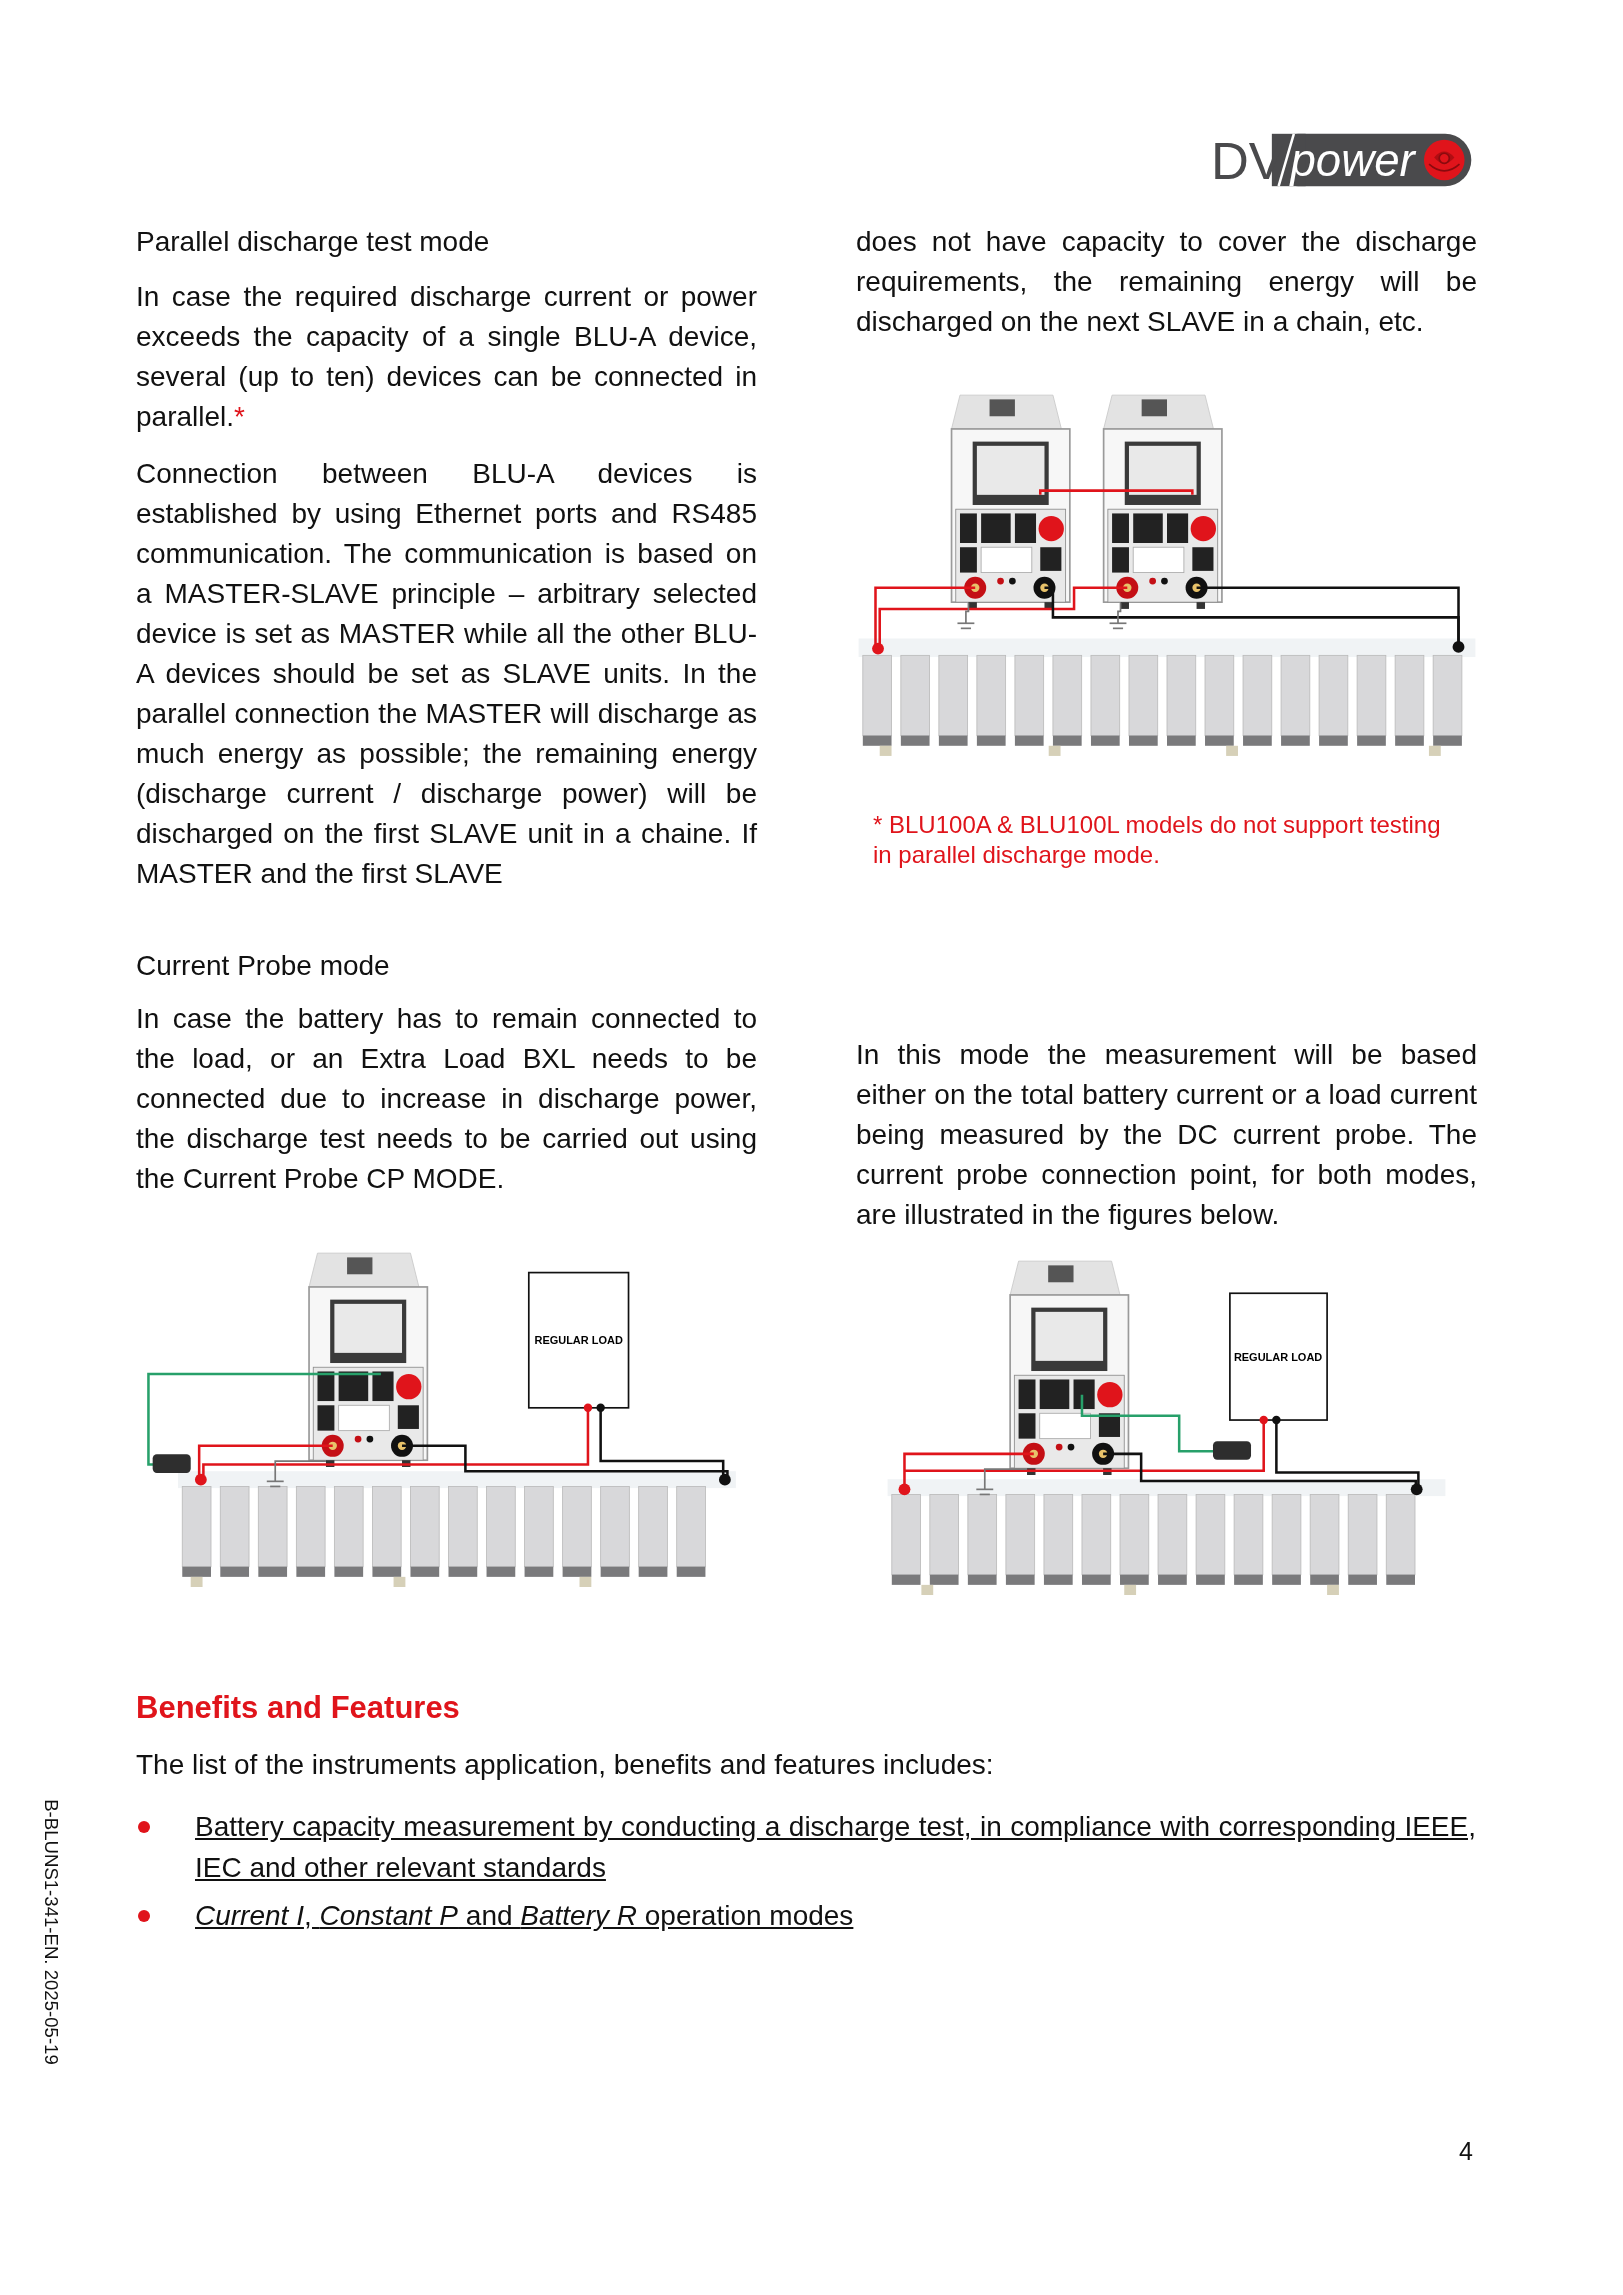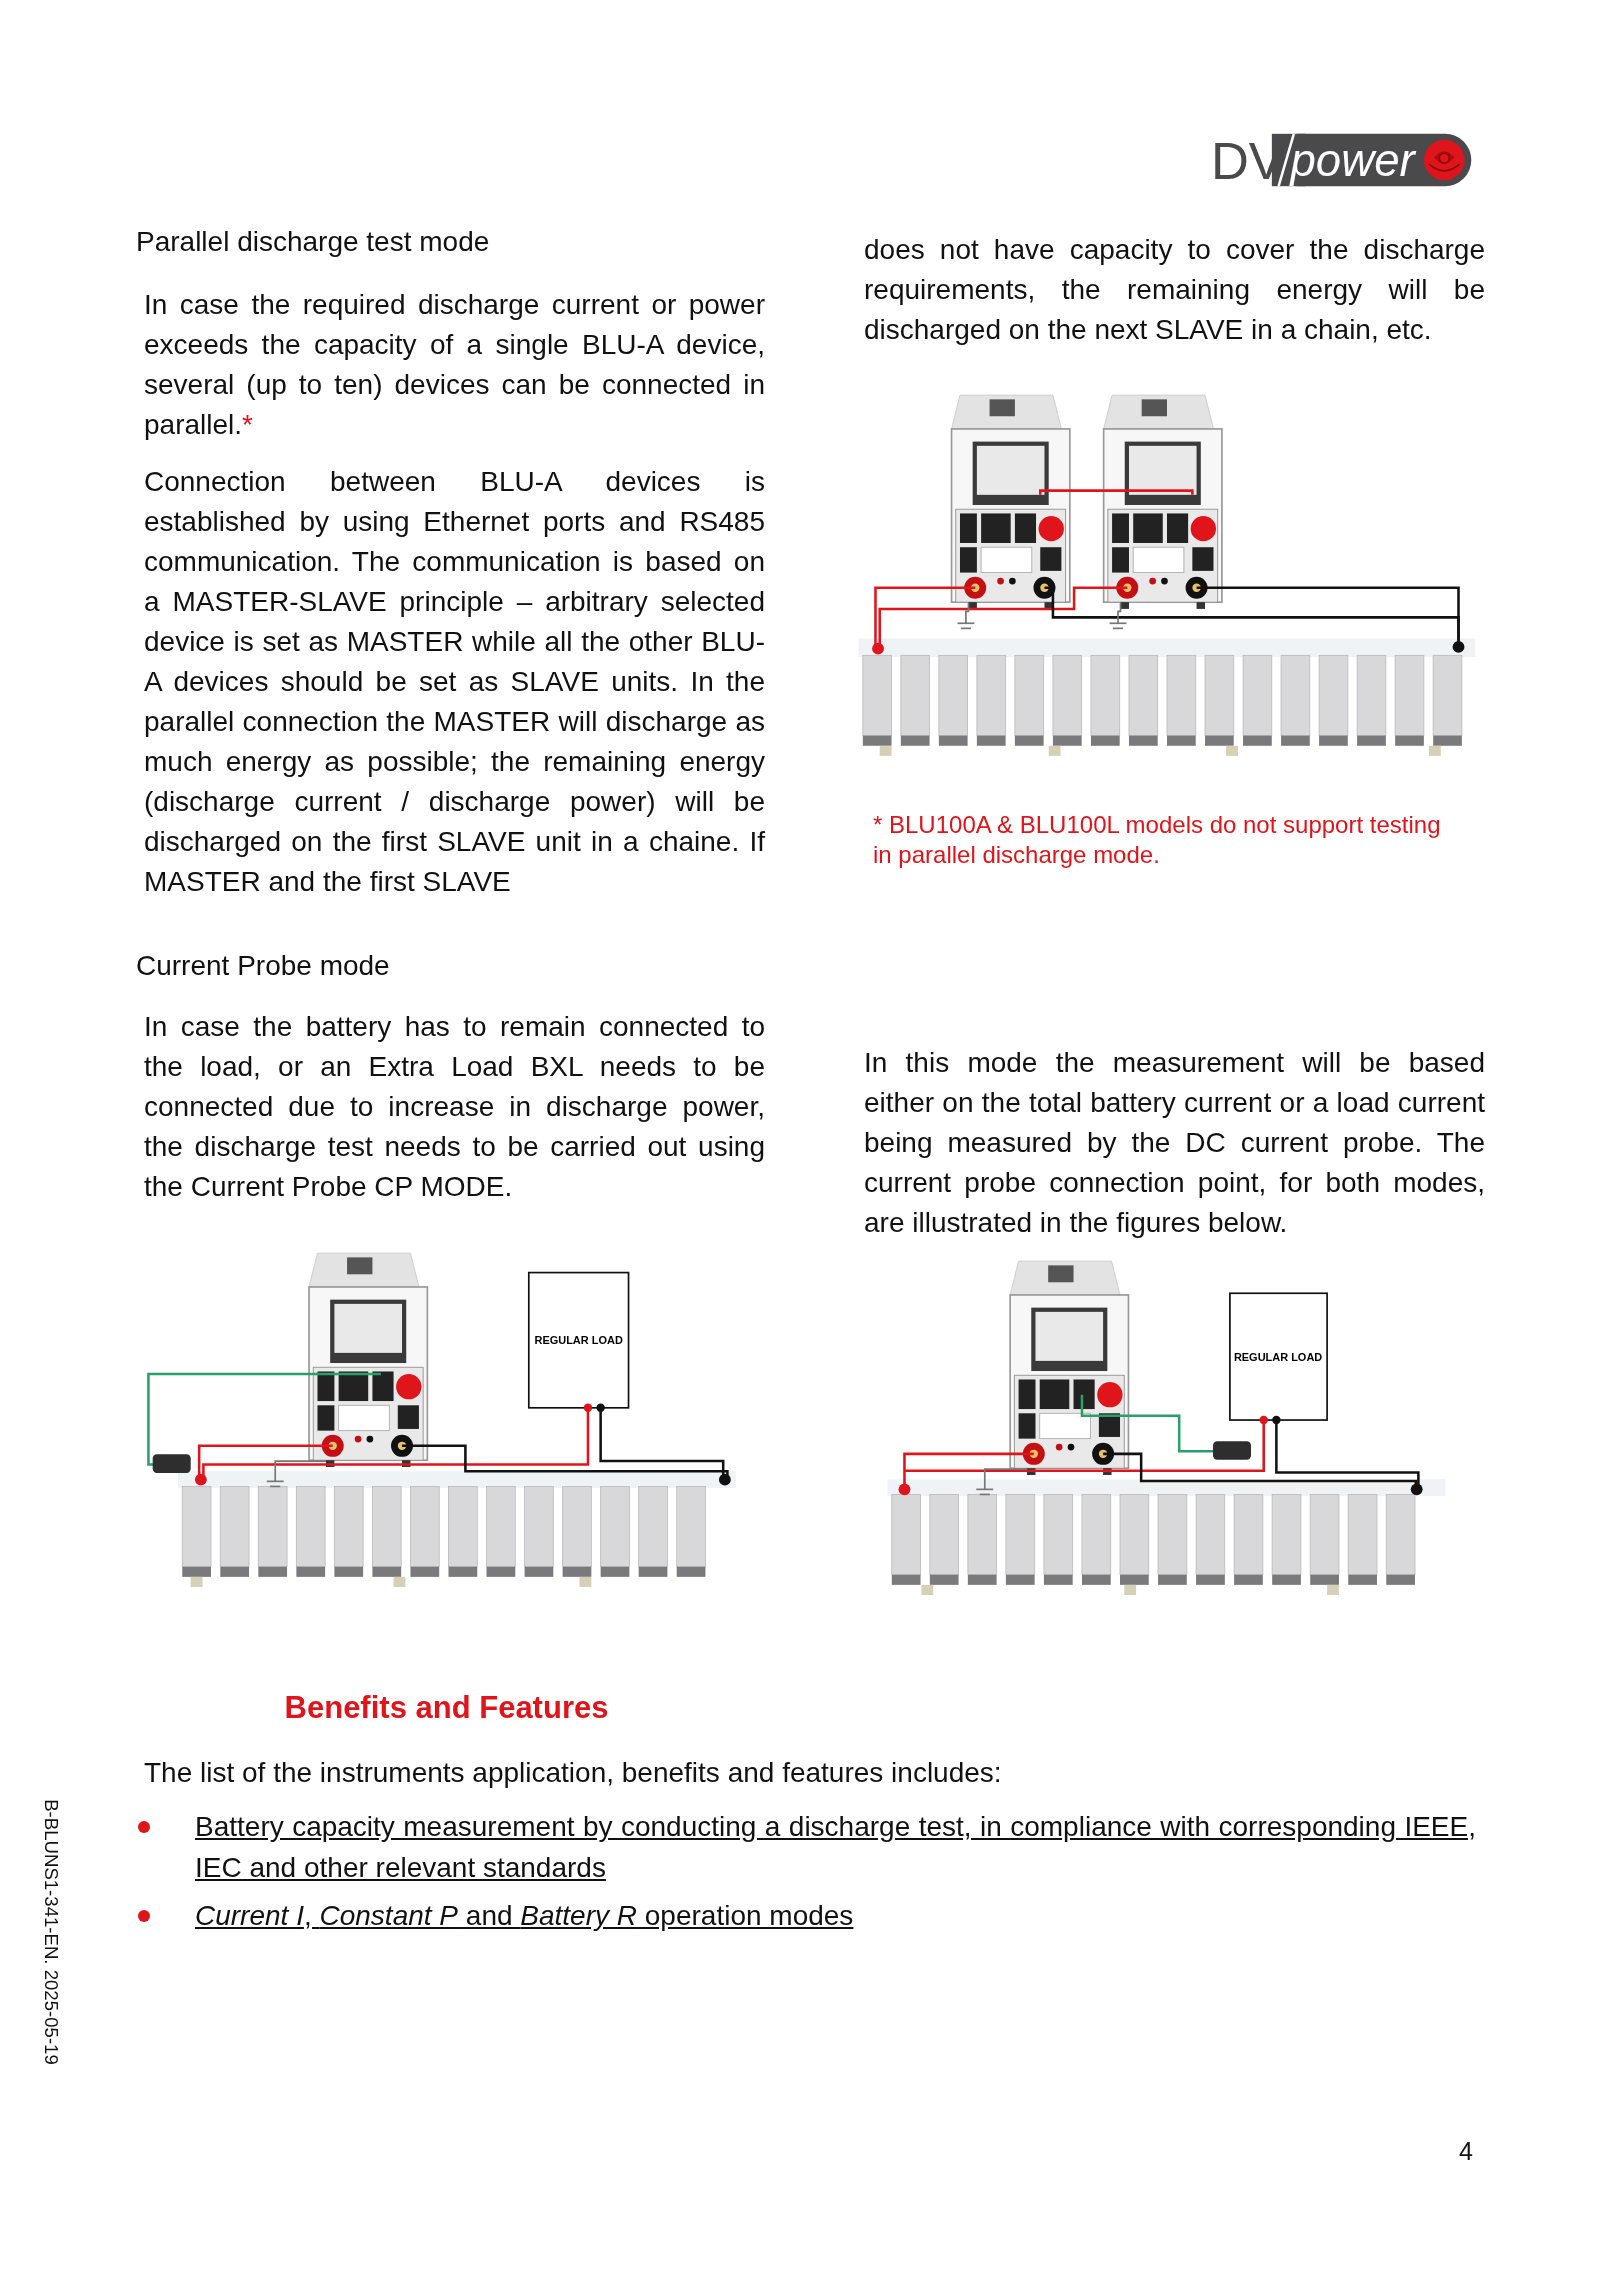--- a/index.html
+++ b/index.html
@@ -1,26 +1,26 @@
 <!DOCTYPE html>
 <html style="font-size:13.5px"><head>
 <meta charset="utf-8">
 <style>
   html, body { margin: 0; padding: 0; background: #ffffff; }
   body { width: 1623px; height: 2295px; position: relative; overflow: hidden;
          font-family: "Liberation Sans", sans-serif; color: #111; }
   .abs { position: absolute; }
   .logo { left: 1211px; top: 127px; width: 262px; height: 66px; }
   .h3 { font-weight: normal; font-size: 28px; line-height: 34px; margin: 0; }
-  .p { font-size: 28px; line-height: 40px; text-align: justify; margin: 8px; }
+  .p { font-size: 28px; line-height: 40px; text-align: justify; margin: 0; }
   .red { color: #e0141b; }
   .col-left { left: 136px; width: 621px; }
   .col-right { left: 856px; width: 621px; }
   .foot-note { font-size: 24px; line-height: 30px; color: #e0141b; }
-  .h2 { font-weight: bold; font-size: 31px; color: #e0141b; line-height: 37px; margin: 0; text-align: center; }
+  .h2 { font-weight: bold; font-size: 31px; color: #e0141b; line-height: 37px; margin: 0; }
   .bullets { list-style: none; margin: 0; padding: 0; }
   .bullets li { position: relative; padding-left: 59px; font-size: 28px; line-height: 41px; text-align: justify; margin-bottom: 6.8px; }
   .bullets li .dot { position: absolute; left: 1.7px; top: 15px; width: 12px; height: 12px; border-radius: 50%; background: #e0141b; }
   .sidecode { left: 25px; top: 1792px; width: 51px; height: 279px; }
   .sidecode span { position: absolute; left: 50%; top: 50%; white-space: nowrap; font-size: 18.6px;
                    transform: translate(-50%,-50%) rotate(90deg); }
   .pagenum { left: 1459px; top: 2137px; font-size: 25px; }
   svg text { font-family: "Liberation Sans", sans-serif; }
 </style>
 </head>

